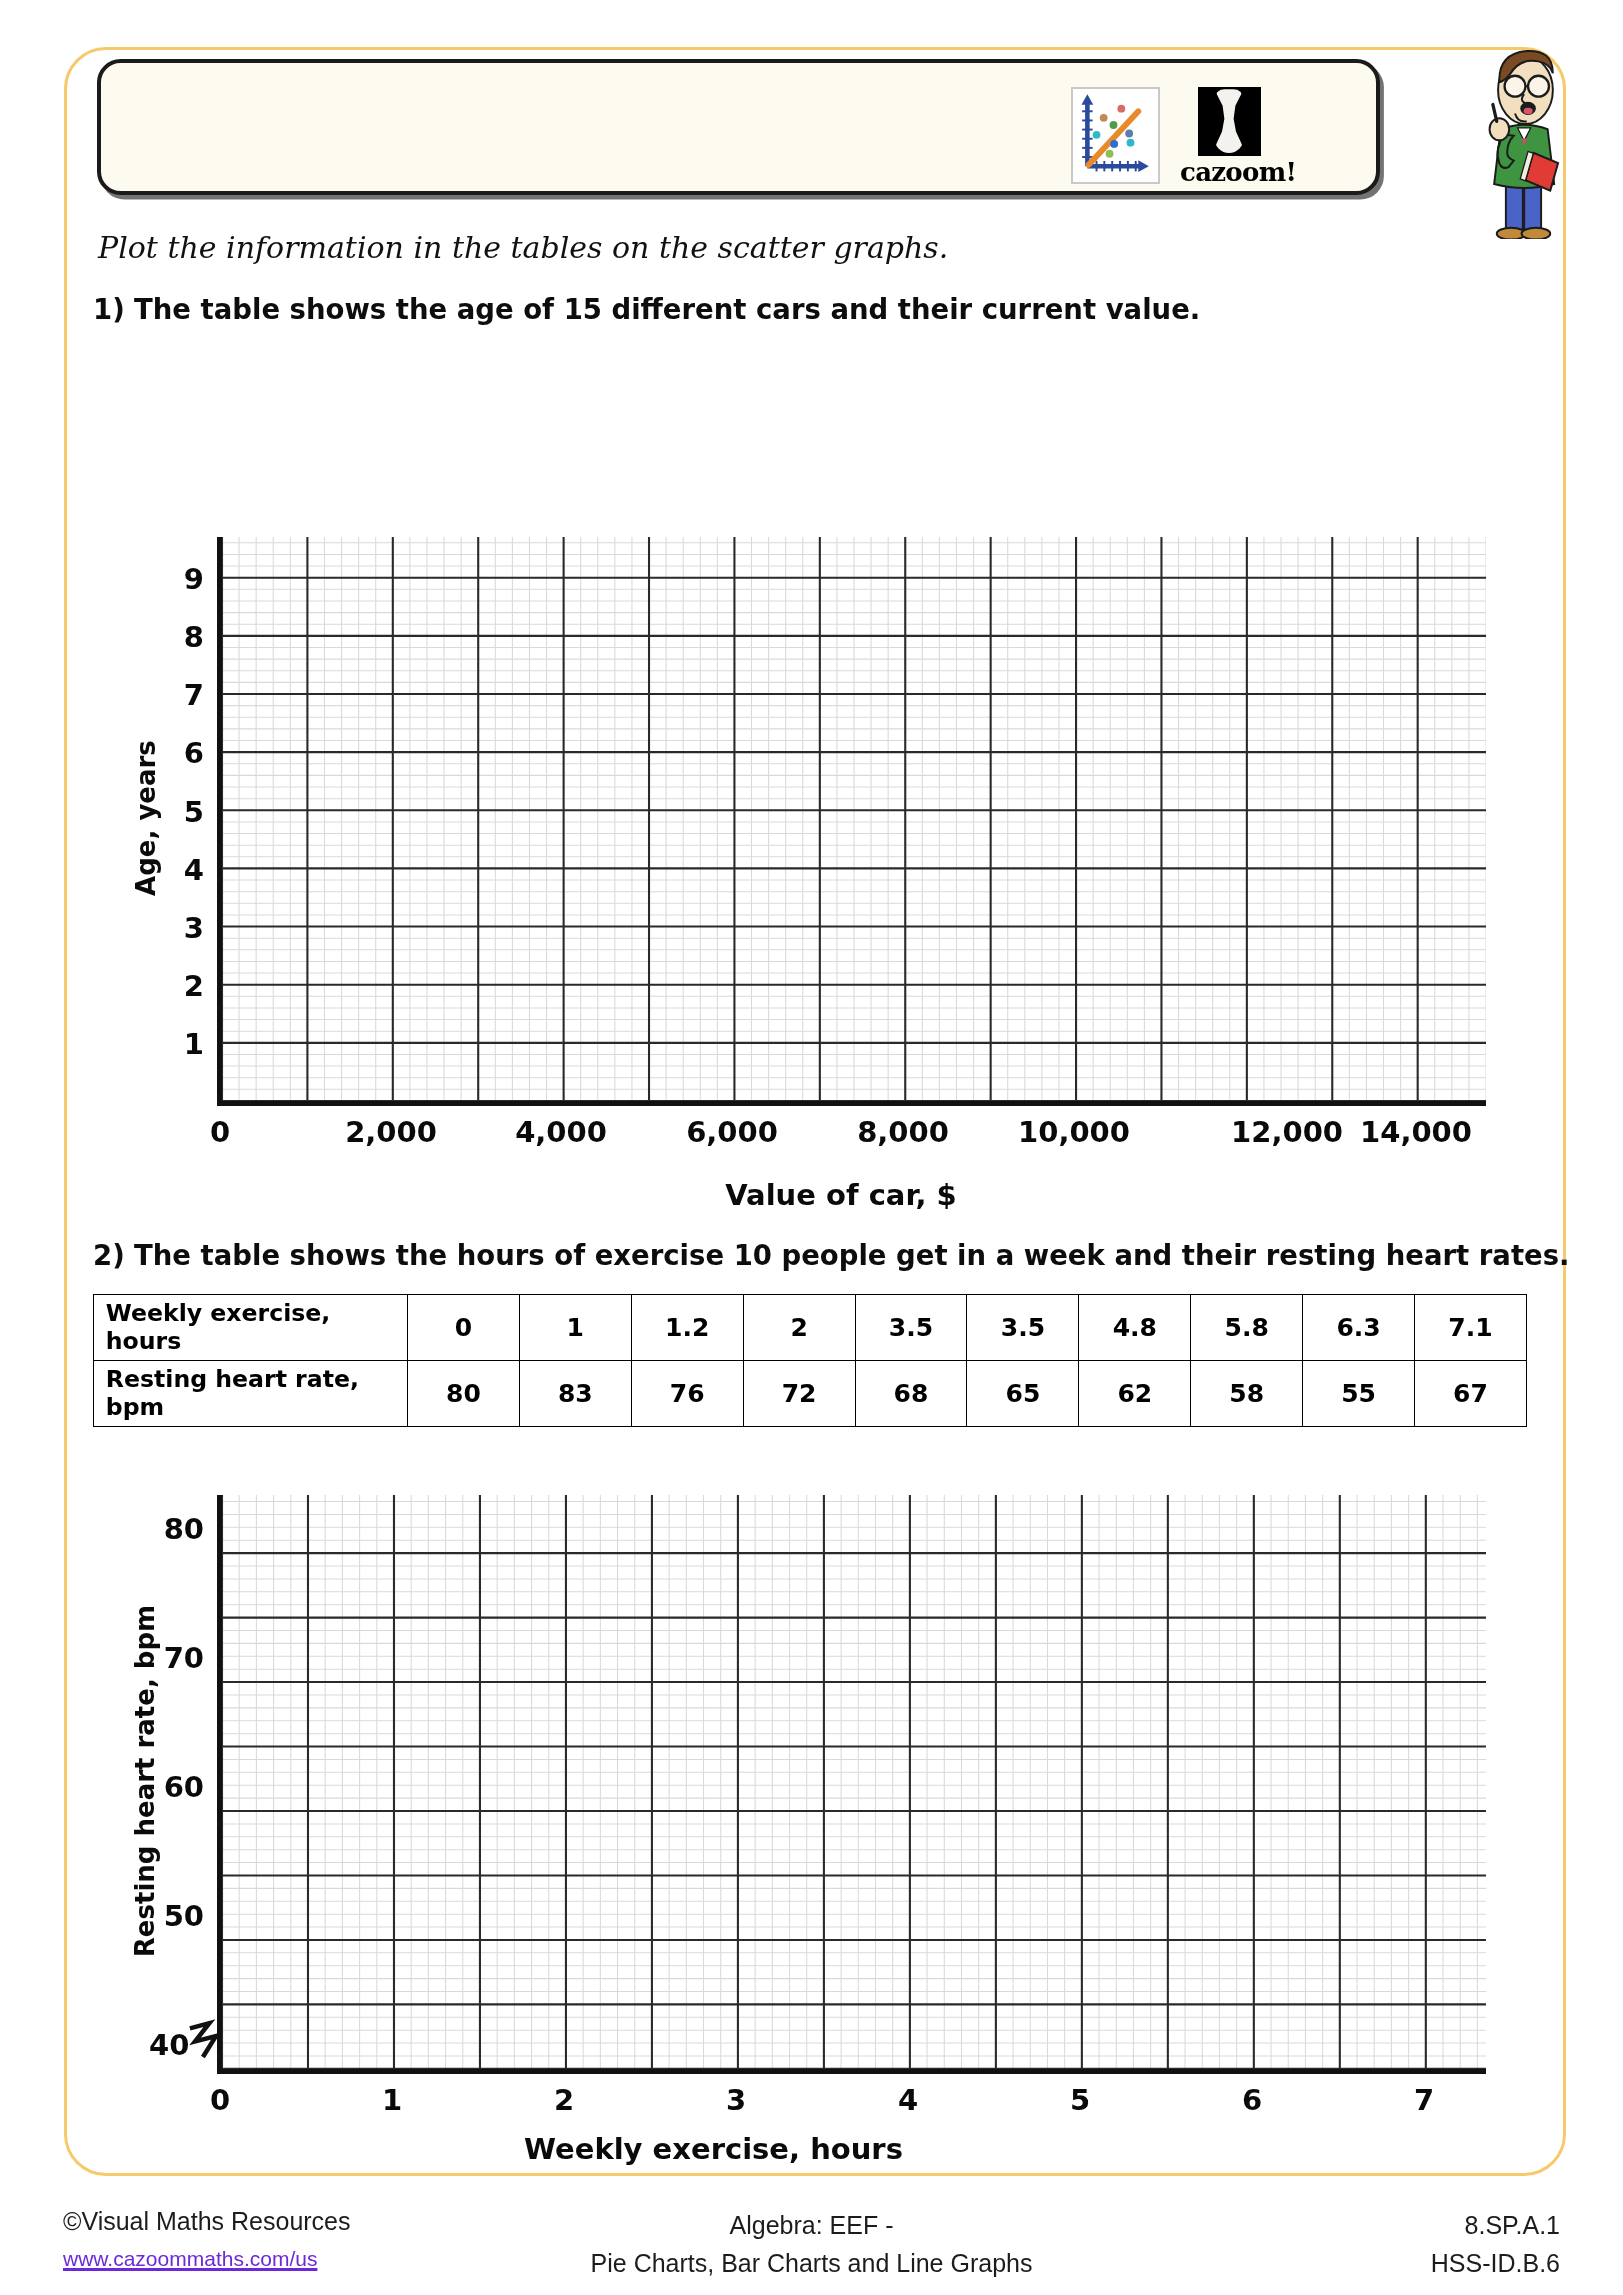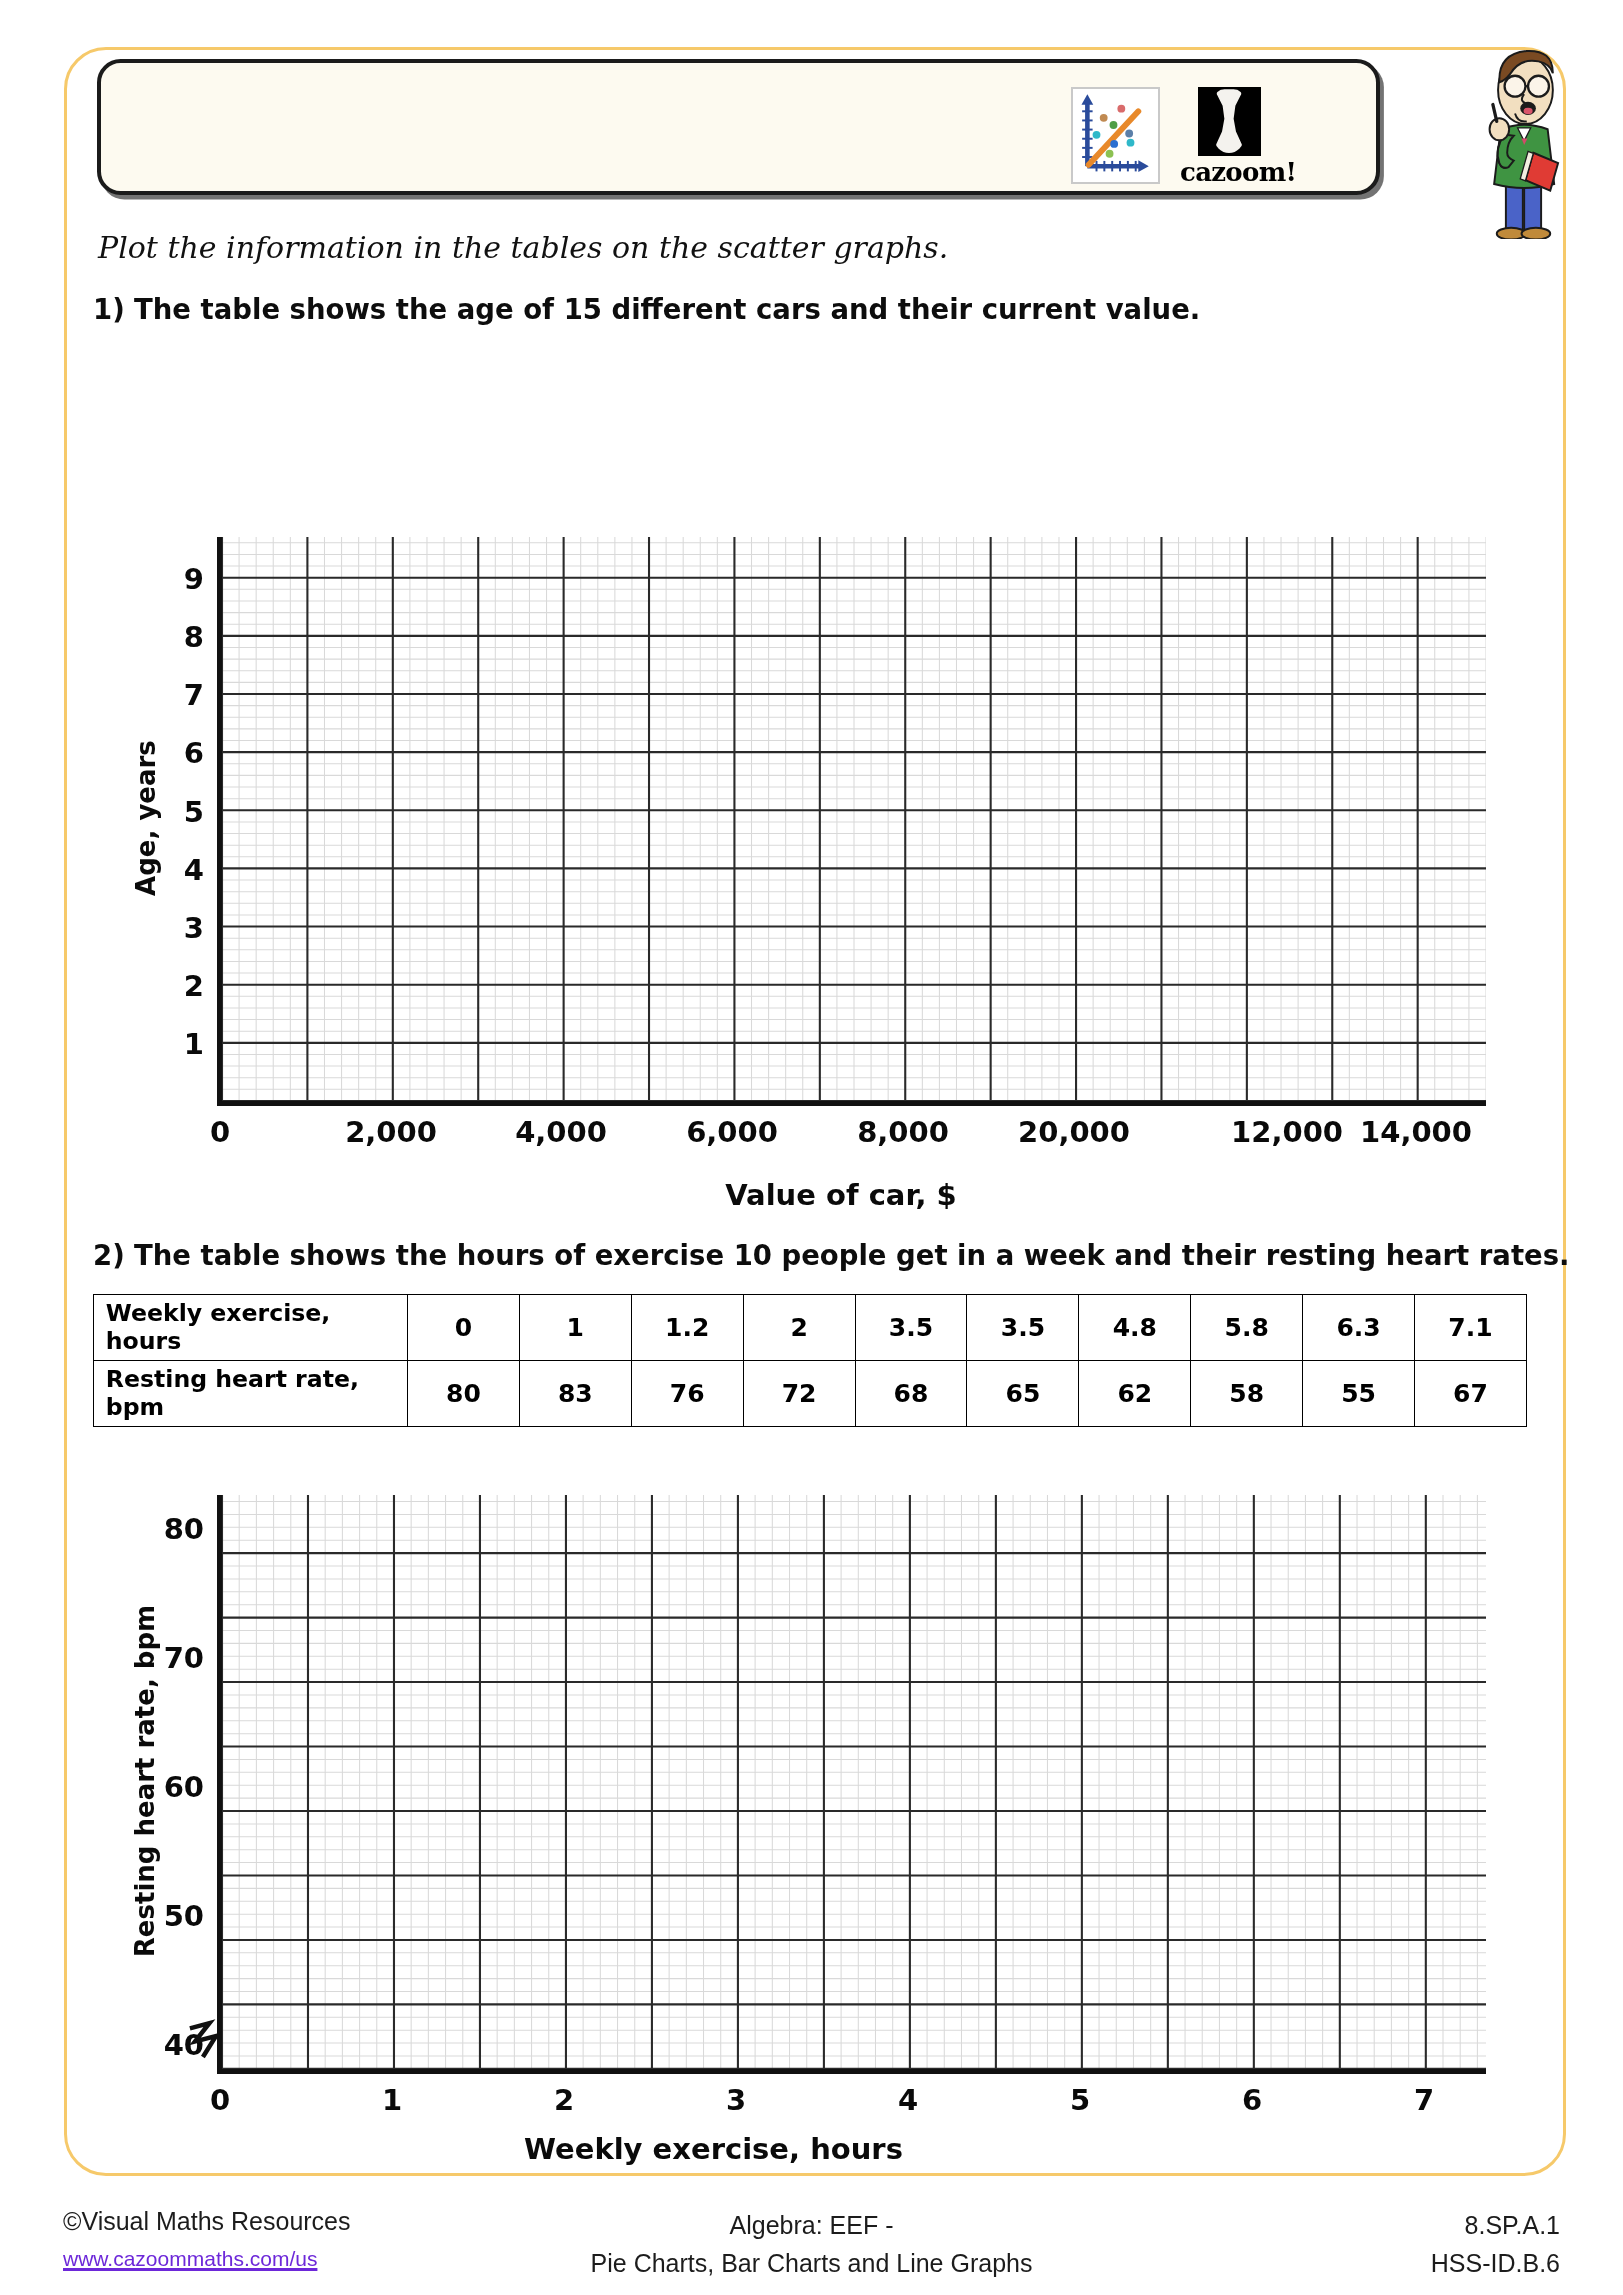--- a/index.html
+++ b/index.html
@@ -472,21 +472,21 @@
       <div class="axis-tick" style="font-size: 29px; left: 149px; width: 55px; text-align: right; top: 678px;">7</div>
       <div class="axis-tick" style="font-size: 29px; left: 149px; width: 55px; text-align: right; top: 620px;">8</div>
       <div class="axis-tick" style="font-size: 29px; left: 149px; width: 55px; text-align: right; top: 562px;">9</div>
     </div>
   <div id="g1-xticks">
       <div class="axis-tick" style="font-size: 29px; width: 196px; text-align: center; left: 122px; top: 1115px;">0</div>
       <div class="axis-tick" style="font-size: 29px; width: 196px; text-align: center; left: 293px; top: 1115px;">2,000</div>
       <div class="axis-tick" style="font-size: 29px; width: 196px; text-align: center; left: 463px; top: 1115px;">4,000</div>
       <div class="axis-tick" style="font-size: 29px; width: 196px; text-align: center; left: 634px; top: 1115px;">6,000</div>
       <div class="axis-tick" style="font-size: 29px; width: 196px; text-align: center; left: 805px; top: 1115px;">8,000</div>
-      <div class="axis-tick" style="font-size: 29px; width: 196px; text-align: center; left: 976px; top: 1115px;">20,000</div>
+      <div class="axis-tick" style="font-size: 29px; width: 196px; text-align: center; left: 976px; top: 1115px;">10,000</div>
       <div class="axis-tick" style="font-size: 29px; width: 196px; text-align: right; left: 1147px; top: 1115px;">12,000</div>
       <div class="axis-tick" style="font-size: 29px; width: 196px; text-align: center; left: 1318px; top: 1115px;">14,000</div>
     </div>
   <div class="xaxis-title" id="g1-xtitle" style="font-size: 29px; top: 1178px; left: 0px; width: 1682px; text-align: center;">Value of car, $</div>
 </div>
 
 <div class="qnum q2">
   <span class="num">2)</span><span>The table shows the hours of exercise 10 people get in a week and their resting heart rates.</span>
 </div>
 
@@ -666,21 +666,21 @@
           <line x1="0" y1="581.3820224719102" x2="1932" y2="581.3820224719102" stroke="#2a2a2a" stroke-width="3.2"></line>
           <line x1="0" y1="482.8426966292135" x2="1932" y2="482.8426966292135" stroke="#2a2a2a" stroke-width="3.2"></line>
           <line x1="0" y1="384.30337078651684" x2="1932" y2="384.30337078651684" stroke="#2a2a2a" stroke-width="3.2"></line>
           <line x1="0" y1="285.7640449438203" x2="1932" y2="285.7640449438203" stroke="#2a2a2a" stroke-width="3.2"></line>
           <line x1="0" y1="187.22471910112358" x2="1932" y2="187.22471910112358" stroke="#2a2a2a" stroke-width="3.2"></line>
           <line x1="0" y1="88.68539325842698" x2="1932" y2="88.68539325842698" stroke="#2a2a2a" stroke-width="3.2"></line>
         </svg>
       </div>
   </div>
   <div id="g2-yticks">
-      <div class="axis-tick" style="font-size: 29px; left: 149px; width: 55px; text-align: right; top: 2028px;">40</div>
+      <div class="axis-tick" style="font-size: 29px; left: 149px; width: 55px; text-align: left; top: 2028px;">40</div>
       <div class="axis-tick" style="font-size: 29px; left: 149px; width: 55px; text-align: right; top: 1899px;">50</div>
       <div class="axis-tick" style="font-size: 29px; left: 149px; width: 55px; text-align: right; top: 1770px;">60</div>
       <div class="axis-tick" style="font-size: 29px; left: 149px; width: 55px; text-align: right; top: 1641px;">70</div>
       <div class="axis-tick" style="font-size: 29px; left: 149px; width: 55px; text-align: right; top: 1512px;">80</div>
     </div>
   <div id="g2-xticks">
       <div class="axis-tick" style="font-size: 29px; width: 196px; text-align: center; left: 122px; top: 2083px;">0</div>
       <div class="axis-tick" style="font-size: 29px; width: 196px; text-align: center; left: 294px; top: 2083px;">1</div>
       <div class="axis-tick" style="font-size: 29px; width: 196px; text-align: center; left: 466px; top: 2083px;">2</div>
       <div class="axis-tick" style="font-size: 29px; width: 196px; text-align: center; left: 638px; top: 2083px;">3</div>

